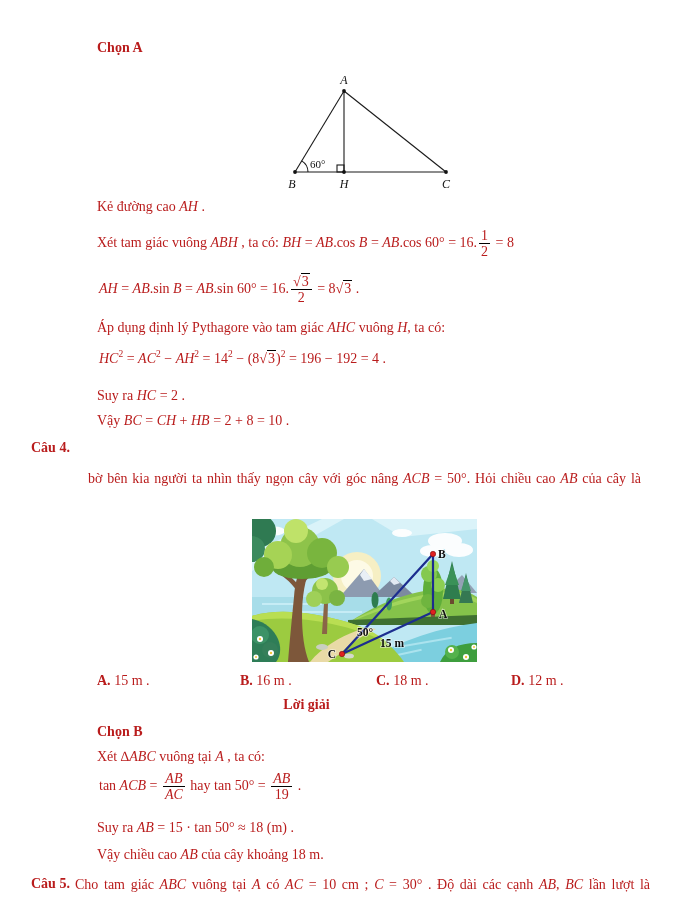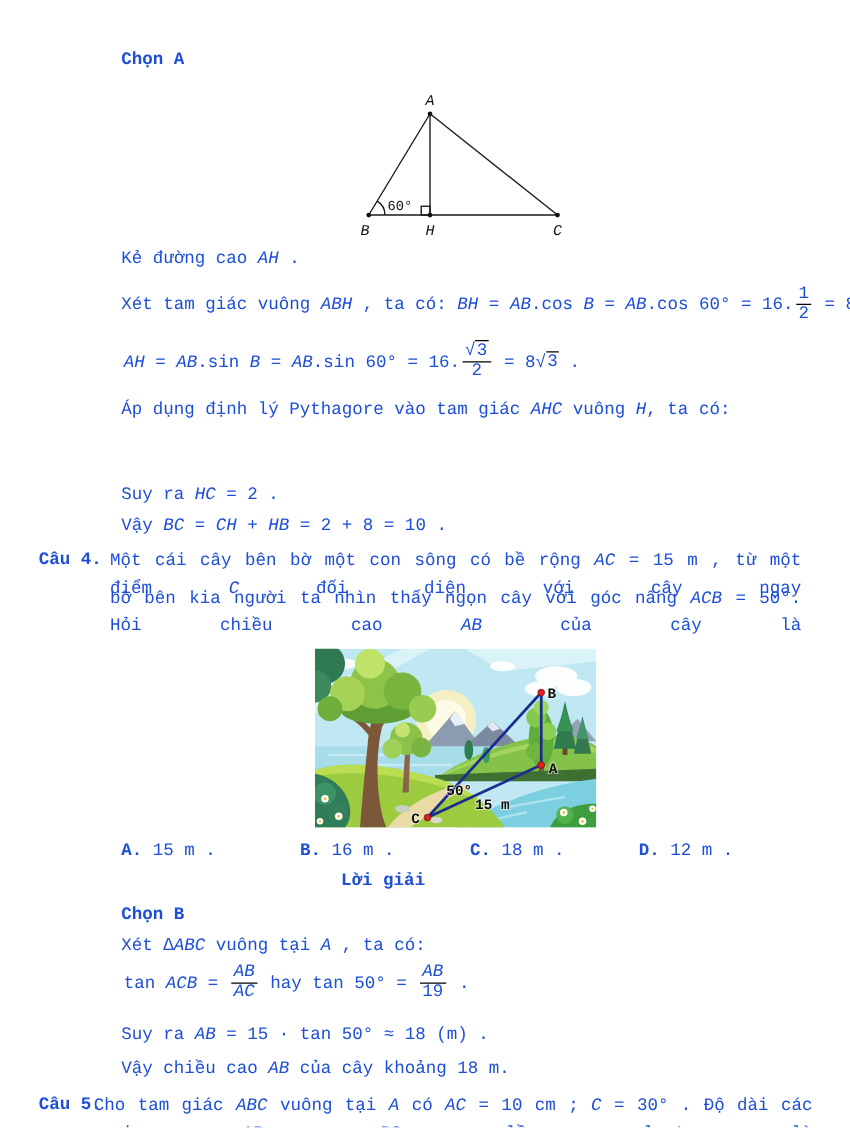--- a/index.html
+++ b/index.html
@@ -1,17 +1,17 @@
 <!DOCTYPE html>
 <html><head>
 <meta charset="utf-8">
 <style>
   html,body{margin:0;padding:0;background:#ffffff;}
   .page{position:relative;width:680px;height:902px;background:#ffffff;overflow:hidden;
-        font-family:Liberation Mono, monospace;font-size:14px;color:#1d4ed8;}
+        font-family:Liberation Serif, serif;font-size:14px;color:#b91c1c;}
   .line{position:absolute;white-space:nowrap;line-height:20px;}
   .wrap{position:absolute;line-height:22px;}
   .b{font-weight:bold;}
   .it{font-style:italic;}
   .jl{text-align:justify;text-align-last:justify;}
   .center{text-align:center;}
   .frac{display:inline-block;vertical-align:middle;text-align:center;margin:0 2px;}
   .frac .num{display:block;line-height:15px;padding:0 2px;border-bottom:1px solid #000;}
   .frac .den{display:block;line-height:15px;padding:0 2px;}
   .sqrt{white-space:nowrap;}
@@ -47,25 +47,25 @@
       <text x="61" y="118">H</text>
       <text x="163" y="118">C</text>
     </g>
     <text x="27" y="98" font-size="11" fill="#111">60°</text>
   </svg>
 
   <div class="line" style="left:97px;top:197px;">Kẻ đường cao <span class="it">AH</span> .</div>
   <div class="line" style="left:97px;top:228px;">Xét tam giác vuông <span class="it">ABH</span> , ta có: <span class="it">BH</span> = <span class="it">AB</span>.cos <span class="it">B</span> = <span class="it">AB</span>.cos 60° = 16.<span class="frac"><span class="num">1</span><span class="den">2</span></span> = 8</div>
   <div class="line" style="left:99px;top:274px;"><span class="it">AH</span> = <span class="it">AB</span>.sin <span class="it">B</span> = <span class="it">AB</span>.sin 60° = 16.<span class="frac"><span class="num"><span class="sqrt">√<span class="bar">3</span></span></span><span class="den">2</span></span> = 8<span class="sqrt">√<span class="bar">3</span></span> .</div>
   <div class="line" style="left:97px;top:318px;">Áp dụng định lý Pythagore vào tam giác <span class="it">AHC</span> vuông <span class="it">H</span>, ta có:</div>
+  <div class="line" style="left:99px;top:349px;"><span class="it">HC</span><sup>2</sup> = <span class="it">AC</span><sup>2</sup> − <span class="it">AH</span><sup>2</sup> = 14<sup>2</sup> − (8<span class="sqrt">√<span class="bar">3</span></span>)<sup>2</sup> = 196 − 192 = 4 .</div>
   <div class="line" style="left:97px;top:386px;">Suy ra <span class="it">HC</span> = 2 .</div>
   <div class="line" style="left:97px;top:411px;">Vậy <span class="it">BC</span> = <span class="it">CH</span> + <span class="it">HB</span> = 2 + 8 = 10 .</div>
 
   <div class="line b" style="left:31px;top:438px;">Câu 4.</div>
-  <div class="wrap jl" style="left:88px;top:438px;width:553px;">Một cái cây bên bờ một con sông có bề rộng <span class="it">AC</span> = 15 m , từ một điểm <span class="it">C</span> đối diện với cây ngay</div>
   <div class="wrap jl" style="left:88px;top:468px;width:553px;">bờ bên kia người ta nhìn thấy ngọn cây với góc nâng <span class="it">ACB</span> = 50°. Hỏi chiều cao <span class="it">AB</span> của cây là</div>
 
   <svg style="position:absolute;left:252px;top:519px;" width="225" height="143" viewBox="0 0 225 143">
     <rect x="0" y="0" width="225" height="143" fill="#bfe8f3"></rect>
     <g fill="#daf3f9">
       <polygon points="0,34 70,0 92,0 0,52"></polygon>
       <polygon points="120,0 225,0 225,10 150,18"></polygon>
     </g>
     <g>
       <circle cx="105" cy="57" r="24" fill="#f6efc4"></circle>

